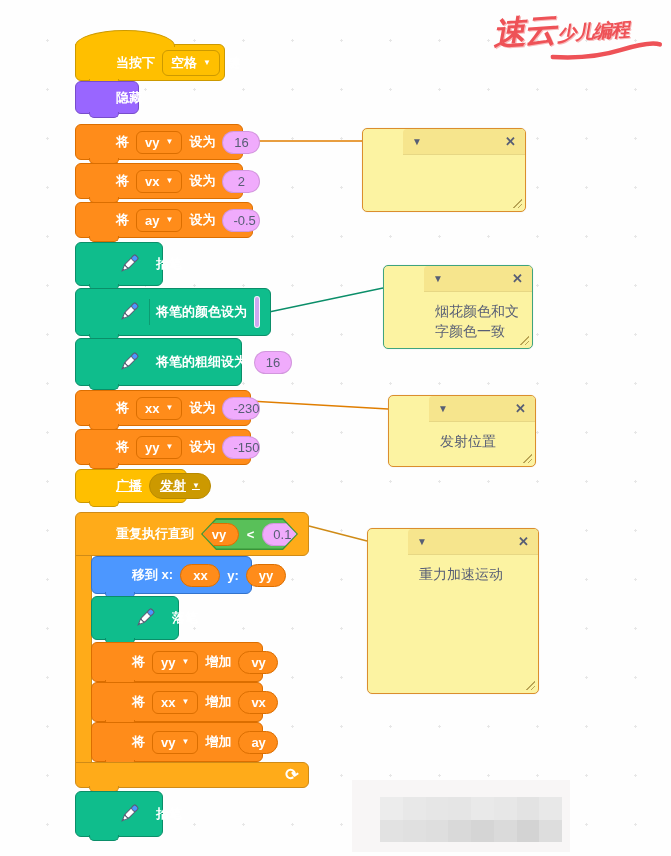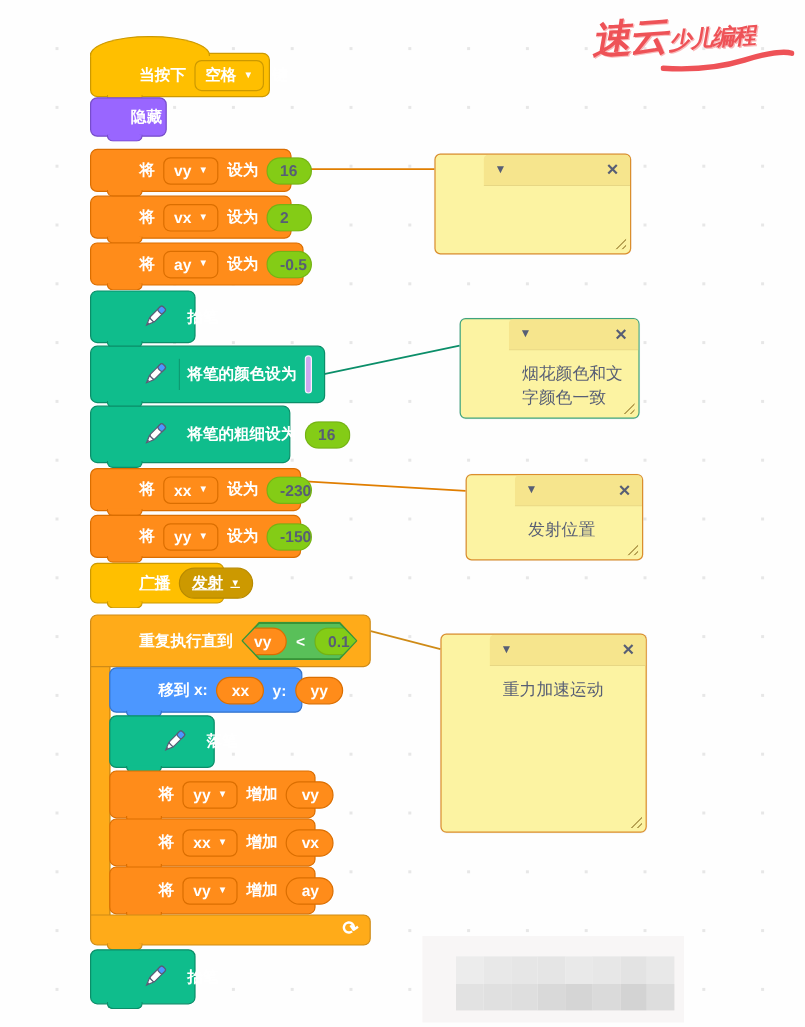--- a/index.html
+++ b/index.html
@@ -29,22 +29,22 @@
     border-radius:0 0 5px 5px;z-index:3;}
   .blk-hat{border-top-left-radius:0;}
   .blk-hat::before{content:"";position:absolute;top:-15px;left:-1px;width:98px;height:16px;
     background:var(--bg);border:1px solid var(--bd);border-bottom:none;
     border-radius:49px 49px 0 0 / 16px 16px 0 0;}
   .dd{background:var(--bg);border:1px solid var(--bd);border-radius:6px;
     padding:3px 8px;display:flex;align-items:center;gap:6px;cursor:pointer;}
   .dd-pill{background:#CC9900;border:1px solid #B88A00;border-radius:14px;
     padding:3px 10px;display:flex;align-items:center;gap:6px;cursor:pointer;}
   .dd-arrow{font-size:8px;line-height:1;}
-  .oval{background:#84cc16;border:1px solid rgba(0,0,0,.12);border-radius:15px;
-    color:#575E75;padding:3px 10px;min-width:16px;text-align:left;font-weight:700;}
+  .oval{background:#f0abfc;border:1px solid rgba(0,0,0,.12);border-radius:15px;
+    color:#575E75;padding:3px 10px;min-width:16px;text-align:center;font-weight:400;}
   .rep{background:#FF8C1A;border:1px solid #DB6E00;border-radius:15px;
     color:#fff;padding:3px 12px;min-width:14px;text-align:center;font-weight:700;}
   .swatch{width:44px;height:30px;border-radius:16px;border:1px solid rgba(255,255,255,.85);}
   .pen-sep{width:1px;height:26px;background:rgba(0,0,0,.18);}
   .pen-icon{flex:0 0 auto;}
 
   
   .c-top{border-radius:6px 6px 6px 0;}
   .c-arm{position:absolute;box-sizing:border-box;background:var(--bg);
     border-left:1px solid var(--bd);border-right:1px solid var(--bd);}
@@ -132,21 +132,21 @@
   <div class="block cat-event blk-hat" style="left:75px;top:44px;width:150px;height:37px;">
     <span>当按下</span>
     <span class="dd">
       <span>空格</span>
       <span class="dd-arrow">▼</span>
     </span>
     <span>键</span>
     <i class="bump"></i>
   </div>
 
-  <div class="block cat-looks" style="left:75px;top:81px;width:64px;height:33px;justify-content:center;">
+  <div class="block cat-looks" style="left:75px;top:81px;width:64px;height:33px;">
     <span>隐藏</span>
     <i class="bump"></i>
   </div>
 
   <div class="block cat-var" style="left:75px;top:124px;width:168px;height:36px;">
     <span>将</span>
     <span class="dd">
       <span>vy</span>
       <span class="dd-arrow">▼</span>
     </span>

